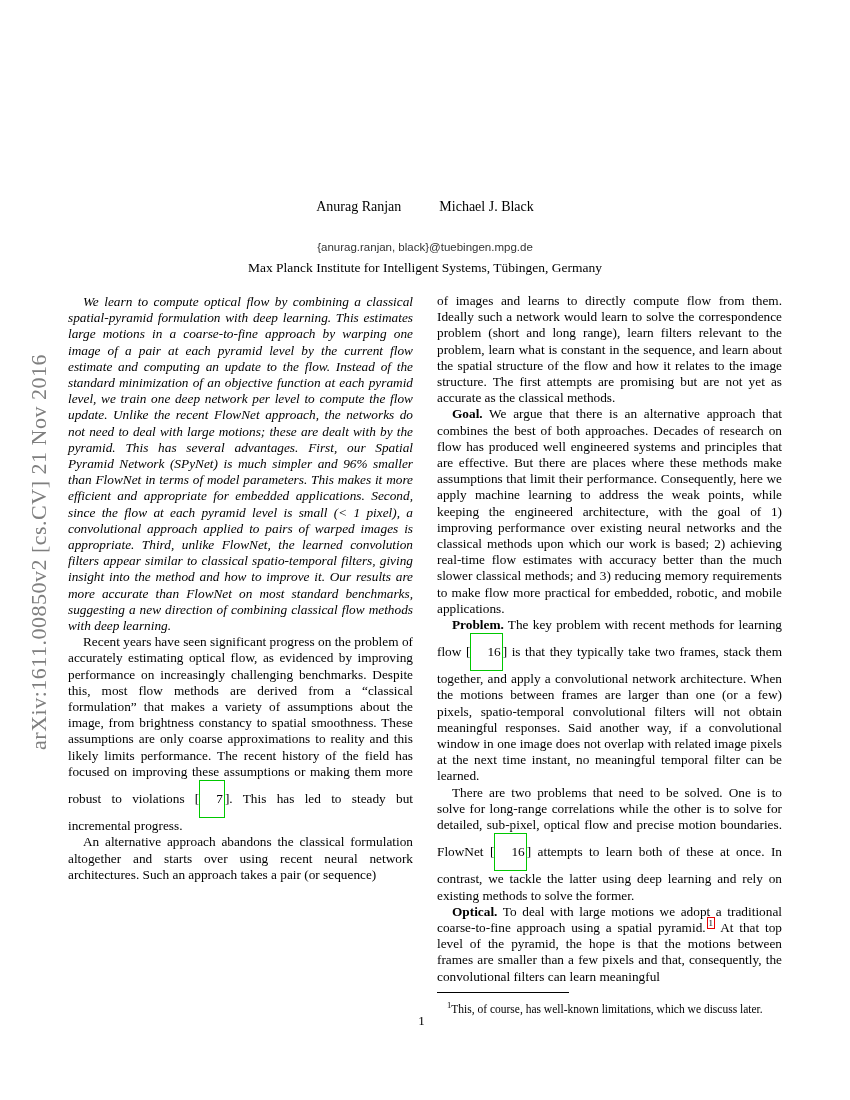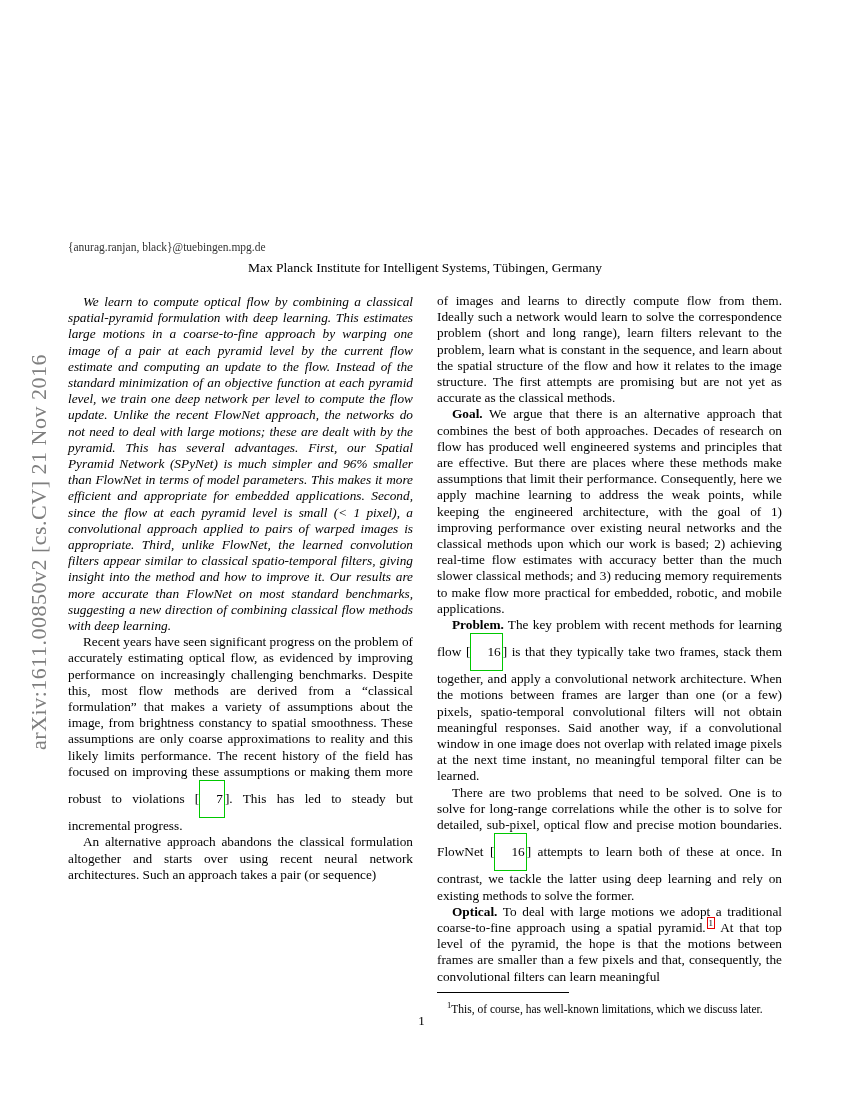--- a/index.html
+++ b/index.html
@@ -51,22 +51,22 @@
     width: 714px;
     text-align: center;
     font-size: 13.5px;
     margin-top: 40px;
   }
   .email {
     position: absolute;
     left: 68px;
     top: 241px;
     width: 714px;
-    text-align: left;
-    font-family: Liberation Serif, serif;
+    text-align: center;
+    font-family: Liberation Sans, sans-serif;
     font-size: 11.5px;
     color: #333333;
   }
   .col {
     position: absolute;
     width: 345px;
     font-size: 13.3px;
     line-height: 16.2px;
     text-align: justify;
   }
@@ -128,20 +128,23 @@
   }
 </style>
 </head>
 <body style="--citation-green: #00c800; --footnote-red: #e60000; --sidebar-gray: #7f7f7f;">
 
 <div class="page">
 
   <div class="arxiv-watermark">arXiv:1611.00850v2  [cs.CV]  21 Nov 2016</div>
 
 
+  <div class="authors">
+    <span class="author">Anurag Ranjan</span><span class="author">Michael J. Black</span>
+  </div>
 
   <div class="affiliation">Max Planck Institute for Intelligent Systems, Tübingen, Germany</div>
 
   <div class="email">{anurag.ranjan, black}@tuebingen.mpg.de</div>
 
   <div class="col col-left">
     <p class="abstract-body body-par indent">We learn to compute optical flow by combining a classical spatial-pyramid formulation with deep learning. This estimates large motions in a coarse-to-fine approach by warping one image of a pair at each pyramid level by the current flow estimate and computing an update to the flow. Instead of the standard minimization of an objective function at each pyramid level, we train one deep network per level to compute the flow update. Unlike the recent FlowNet approach, the networks do not need to deal with large motions; these are dealt with by the pyramid. This has several advantages. First, our Spatial Pyramid Network (SPyNet) is much simpler and 96% smaller than FlowNet in terms of model parameters. This makes it more efficient and appropriate for embedded applications. Second, since the flow at each pyramid level is small (&lt; 1 pixel), a convolutional approach applied to pairs of warped images is appropriate. Third, unlike FlowNet, the learned convolution filters appear similar to classical spatio-temporal filters, giving insight into the method and how to improve it. Our results are more accurate than FlowNet on most standard benchmarks, suggesting a new direction of combining classical flow methods with deep learning.</p>
 
 
     <p class="body-par indent">Recent years have seen significant progress on the problem of accurately estimating optical flow, as evidenced by improving performance on increasingly challenging benchmarks. Despite this, most flow methods are derived from a “classical formulation” that makes a variety of assumptions about the image, from brightness constancy to spatial smoothness. These assumptions are only coarse approximations to reality and this likely limits performance. The recent history of the field has focused on improving these assumptions or making them more robust to violations [<span class="cite-num">7</span>]. This has led to steady but incremental progress.</p>

